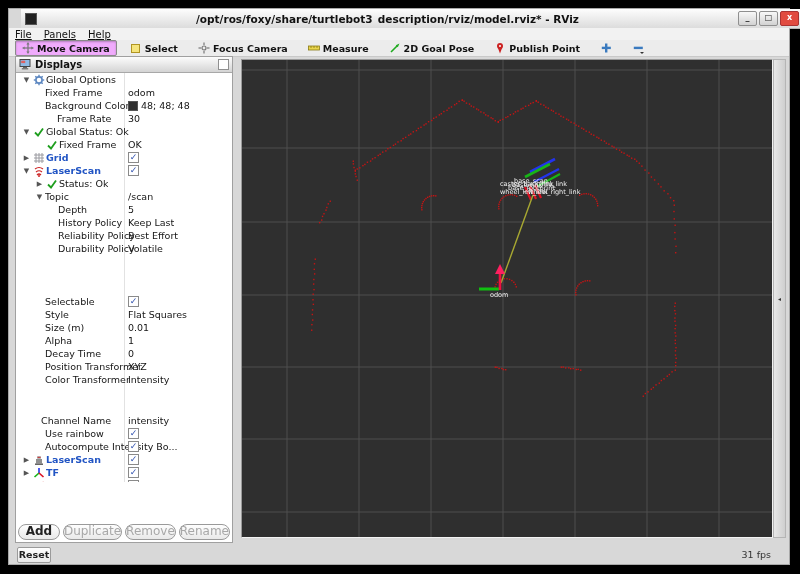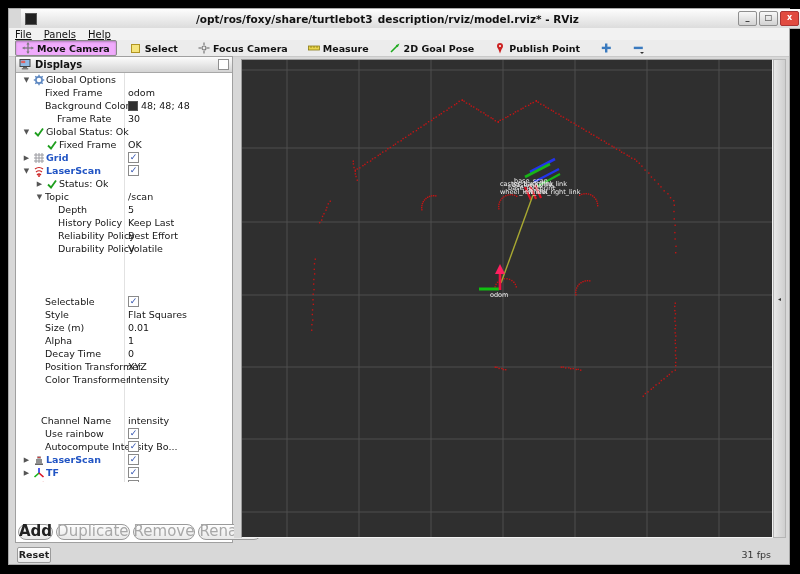--- a/index.html
+++ b/index.html
@@ -46,21 +46,21 @@
   .trow .tname{white-space:nowrap;overflow:hidden;}
   .trow .tname.display{color:#2255c4;font-weight:bold;}
   .trow .tname.bold{font-weight:bold;}
   .tval{position:absolute;left:112px;top:0;height:13px;display:flex;align-items:center;gap:3px;
        font-size:9.5px;color:#151515;white-space:nowrap;}
   .cb{width:9px;height:9px;border:1px solid #8a8a8a;background:#fff;font-size:9px;line-height:8px;
       color:#2d4fae;text-align:center;font-weight:bold;}
   .swatch{width:8px;height:8px;border:1px solid #555;display:inline-block;}
   #panel-buttons{position:absolute;left:0;right:0;bottom:2px;height:16px;display:flex;gap:3px;padding:0 2px;}
   .pbtn{flex:1;height:14px;border:1px solid #9a9a9a;border-radius:8px;
-       background:linear-gradient(#fefefe,#e9e9e9);font-size:15px;font-weight:bold;color:#222;
+       background:linear-gradient(#fefefe,#e9e9e9);font-size:12px;font-weight:bold;color:#222;
        text-align:center;line-height:13px;}
   .pbtn.disabled{color:#a8a8a8;font-weight:normal;}
   
   .vsplit{position:absolute;top:50px;height:479px;background:#d2d2d2;display:flex;
        align-items:center;justify-content:center;font-size:6px;color:#333;}
   #split-left{left:225px;width:7px;background:#d8d8d8;}
   #split-right{left:764px;width:13px;border:1px solid #b5b5b5;box-sizing:border-box;
        background:linear-gradient(90deg,#e8e8e8,#cfcfcf);}
   
   #viewport{position:absolute;left:232px;top:50px;width:532px;height:479px;

